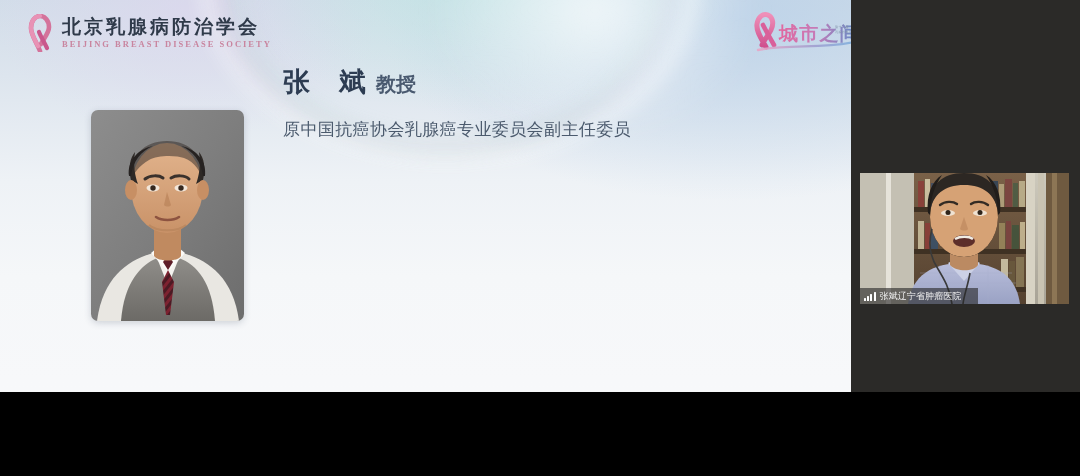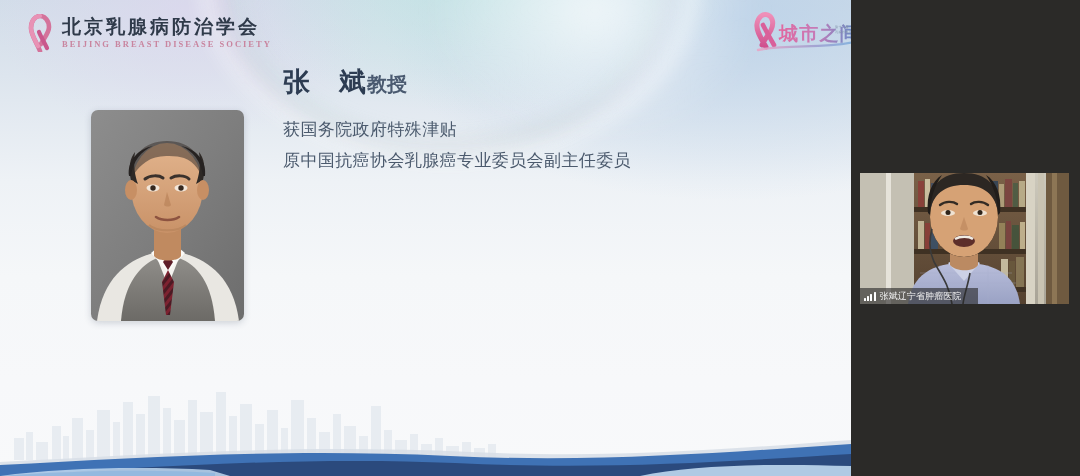--- a/index.html
+++ b/index.html
@@ -1,19 +1,19 @@
 <!DOCTYPE html>
 <html><head>
 <meta charset="utf-8">
 <style>
   html,body{margin:0;padding:0;background:#000;}
   body{width:1080px;height:476px;overflow:hidden;
        font-family:"Liberation Sans","DejaVu Sans",sans-serif;}
 
-  #stage{position:relative;width:1080px;height:476px;background:#2b2a28;overflow:hidden;}
+  #stage{position:relative;width:1080px;height:392px;background:#2b2a28;overflow:hidden;}
 
   
   #slide{position:absolute;left:0;top:0;width:851px;height:476px;overflow:hidden;
          background:
            radial-gradient(ellipse 420px 230px at 56% -6%, rgba(186,236,226,.55) 0%, rgba(186,236,226,0) 62%),
            radial-gradient(ellipse 300px 200px at 22% 2%, rgba(222,214,238,.65) 0%, rgba(222,214,238,0) 65%),
            radial-gradient(ellipse 500px 260px at 86% 4%, rgba(183,208,232,.75) 0%, rgba(183,208,232,0) 70%),
            linear-gradient(180deg,#d2dde9 0%, #dde5ee 16%, #eef2f6 38%, #f5f7f9 58%, #f7f8fa 80%, #f8f9fa 100%);}
 
   
@@ -48,21 +48,21 @@
   
   #portrait{position:absolute;left:91px;top:110px;width:153px;height:211px;border-radius:7px;
             overflow:hidden;box-shadow:0 2px 7px rgba(60,75,95,.22);}
   #portrait svg{display:block;}
 
   
   #speaker{position:absolute;left:283px;top:64px;width:540px;}
   #name-row{display:flex;align-items:baseline;gap:0;margin-bottom:14px;}
   #name{font-size:27px;font-weight:700;color:#2d3c52;letter-spacing:1px;
         font-family:"DejaVu Sans",sans-serif;white-space:pre;}
-  #title-suffix{font-size:20px;font-weight:700;color:#4a5a70;
+  #title-suffix{font-size:20px;font-weight:700;color:#4a5a70;margin-left:9px;
         font-family:"DejaVu Sans",sans-serif;}
   .bio-line{font-size:17px;color:#4b5a6d;line-height:31px;letter-spacing:.4px;
             font-family:"DejaVu Sans",sans-serif;white-space:nowrap;}
 
   
   #waves{position:absolute;left:0;bottom:0;width:851px;height:110px;}
   #waves svg{display:block;}
 
   
   #video-panel{position:absolute;left:851px;top:0;width:229px;height:476px;background:#2b2a28;}
@@ -197,21 +197,20 @@
 
         <path d="M58 115 C66 122 87 122 95 115" stroke="#b07e55" stroke-width="2" fill="none" opacity=".5"></path>
       </svg>
     </div>
 
     <div id="speaker">
       <div id="name-row">
         <span id="name">张　斌</span>
         <span id="title-suffix">教授</span>
       </div>
-      <div class="bio-line">获国务院政府特殊津贴</div>
       <div class="bio-line">原中国抗癌协会乳腺癌专业委员会副主任委员</div>
     </div>
 
     <div id="waves">
       <svg width="851" height="110" viewBox="0 0 851 110" preserveAspectRatio="none">
         <g opacity=".17" fill="#9fb3c8">
           <rect x="14" y="72" width="10" height="22"></rect>
             <rect x="26" y="66" width="7" height="28"></rect>
           <rect x="36" y="76" width="12" height="18"></rect>
             <rect x="52" y="60" width="9" height="34"></rect>

